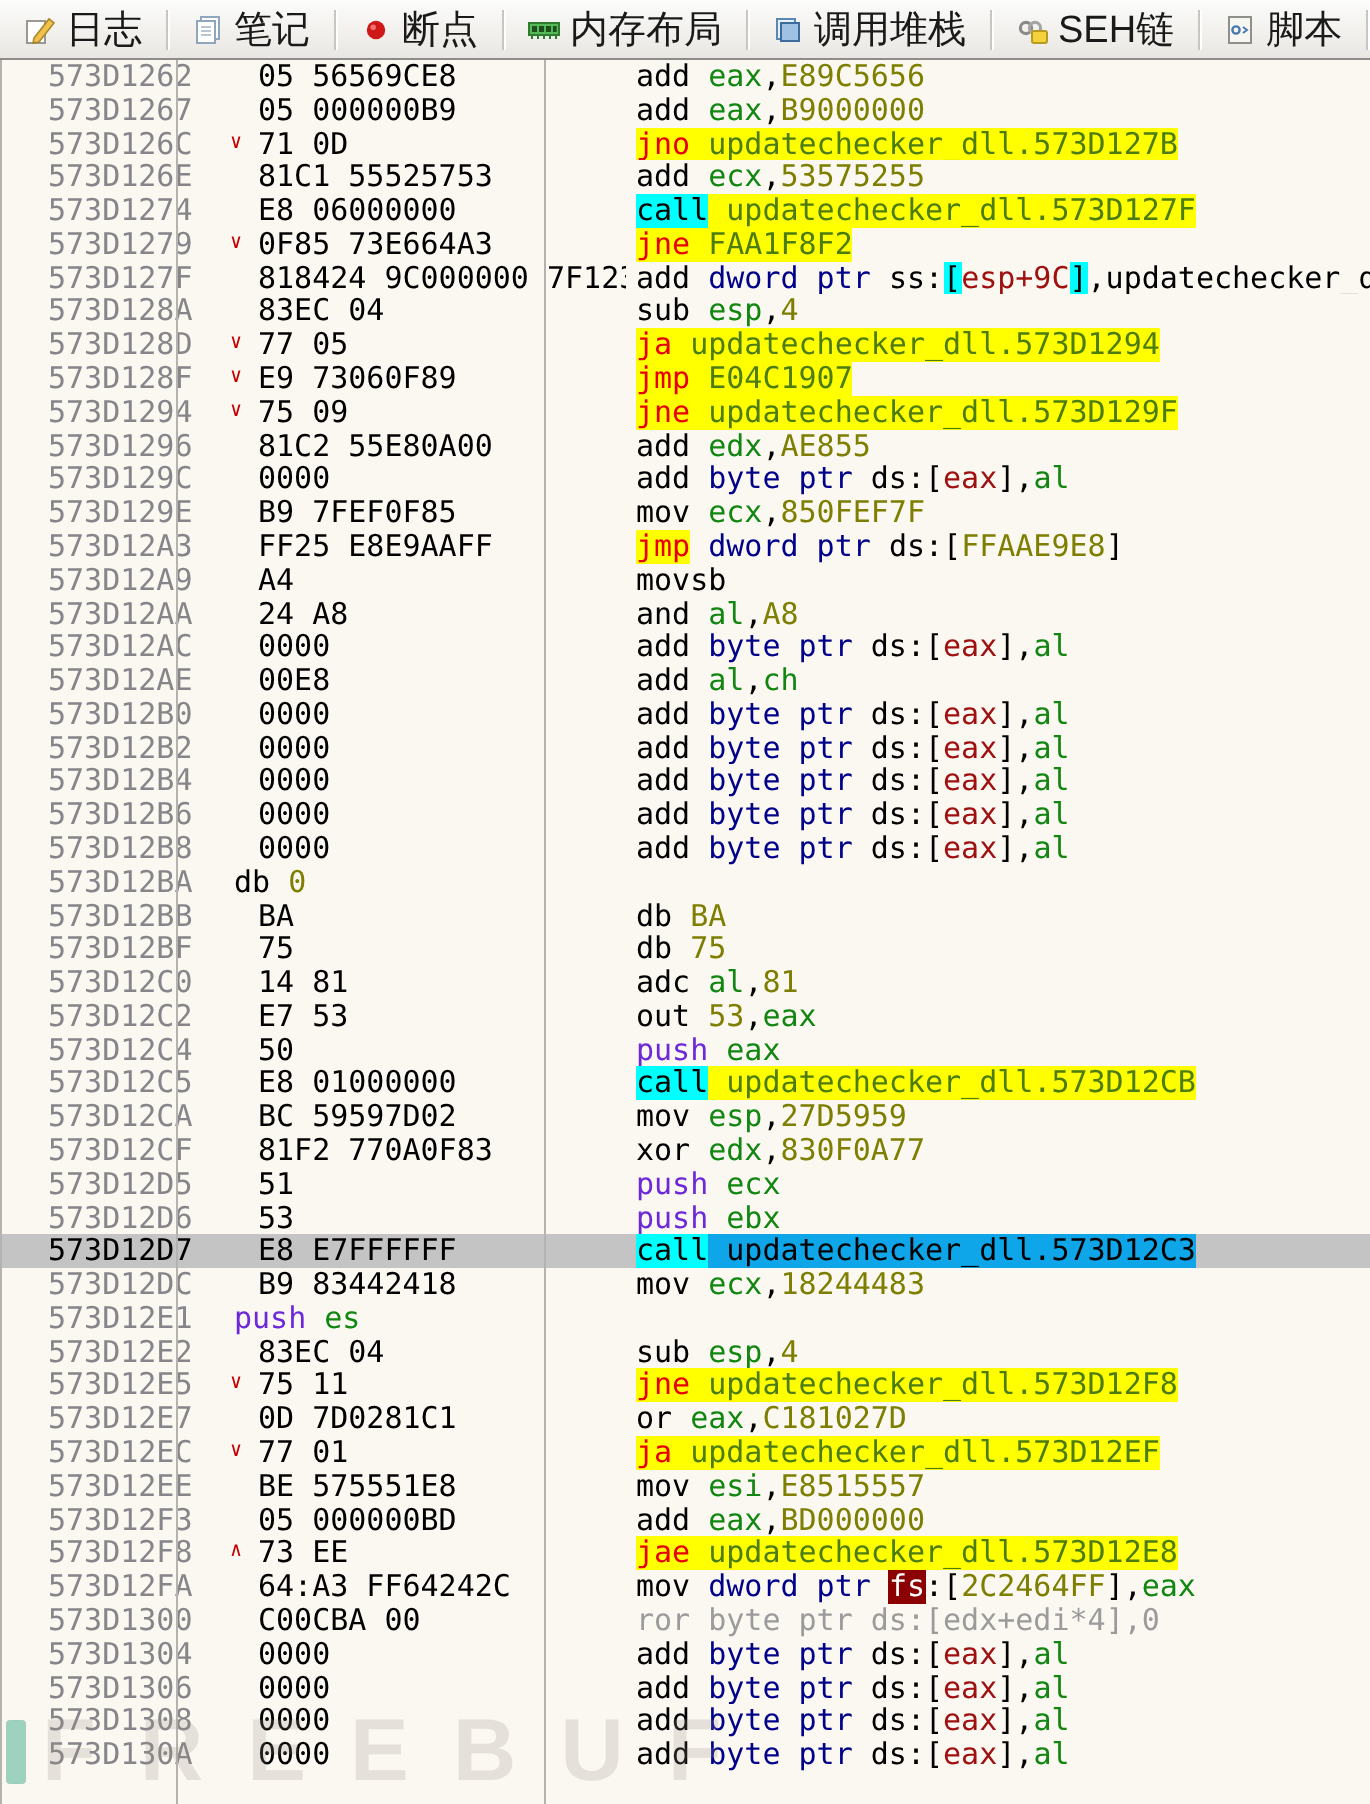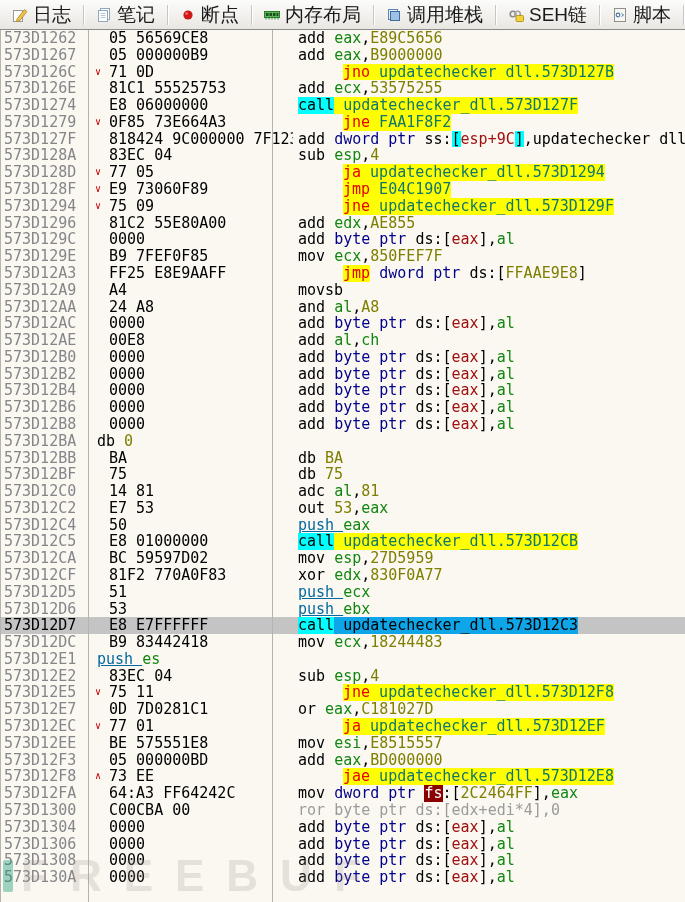--- a/index.html
+++ b/index.html
@@ -17,37 +17,37 @@
   }
   .tab{display:flex;align-items:center;gap:5px;padding:0 12px;height:100%;}
   .tab svg{flex:none;}
   .tabsep{width:1px;height:20px;background:#C9C6C1;box-shadow:1px 0 0 #FFFFFF;flex:none;}
   
   .view{position:relative;height:873px;overflow:hidden;background:#FBF8F1;}
   .colsep{position:absolute;top:0;bottom:0;width:1px;background:#B6B3AE;z-index:6;}
   .colsep.c0{left:0;}
   .colsep.c1{left:88px;}
   .colsep.c2{left:272px;}
-  .dr{display:flex;height:16.788px;line-height:16.8px;font-size:15px;white-space:pre;position:relative;}
+  .dr{display:flex;height:16.788px;line-height:16.8px;font-size:15px;white-space:pre;position:relative;padding-left:20px;}
   .dr.sel{background:#C4C4C4;}
   .dr.sel .addr{color:#000;}
   .addr{width:88px;flex:none;color:#86868A;padding-left:4px;overflow:hidden;}
   .bytes{width:184px;flex:none;position:relative;padding-left:17px;overflow:hidden;color:#000;}
   .arrow{position:absolute;left:3px;top:0;color:#C40000;font-size:10px;line-height:16.8px;}
   .ins{flex:1;padding-left:5px;overflow:hidden;color:#000;}
   .tk-m,.tk-pl{color:#000;}
   .tk-reg{color:#118611;}
   .tk-imm{color:#7E7E00;}
   .tk-ptr{color:#00008B;text-align:center;}
   .tk-seg{color:#000000;}
   .tk-segfs{color:#FFFFFF;background:#8B0000;}
   .tk-mem{color:#A01010;}
-  .tk-push{color:#0369a1;text-decoration:underline;}
-  .tk-jcc{color:#E80000;background:#FFFF00;margin-left:45px;}
-  .tk-yl{color:#0f766e;background:#FFFF00;}
+  .tk-push{color:#6d28d9;}
+  .tk-jcc{color:#E80000;background:#FFFF00;}
+  .tk-yl{color:#4d7c0f;background:#FFFF00;}
   .tk-ylu{color:#000;background:#0ea5e9;border-bottom:2px solid #FF0000;}
   .tk-call{color:#000;background:#00FFFF;}
   .tk-brc{color:#000;background:#00FFFF;}
   .dr.dim .ins span{color:#9B9B9B !important;background:transparent !important;border:none !important;}
   
   .watermark{
     position:absolute;left:3px;bottom:2px;z-index:10;pointer-events:none;
     display:flex;align-items:center;
     font-family:"Liberation Sans",sans-serif;font-weight:bold;
     font-size:44px;letter-spacing:22px;color:rgba(150,142,130,0.22);

